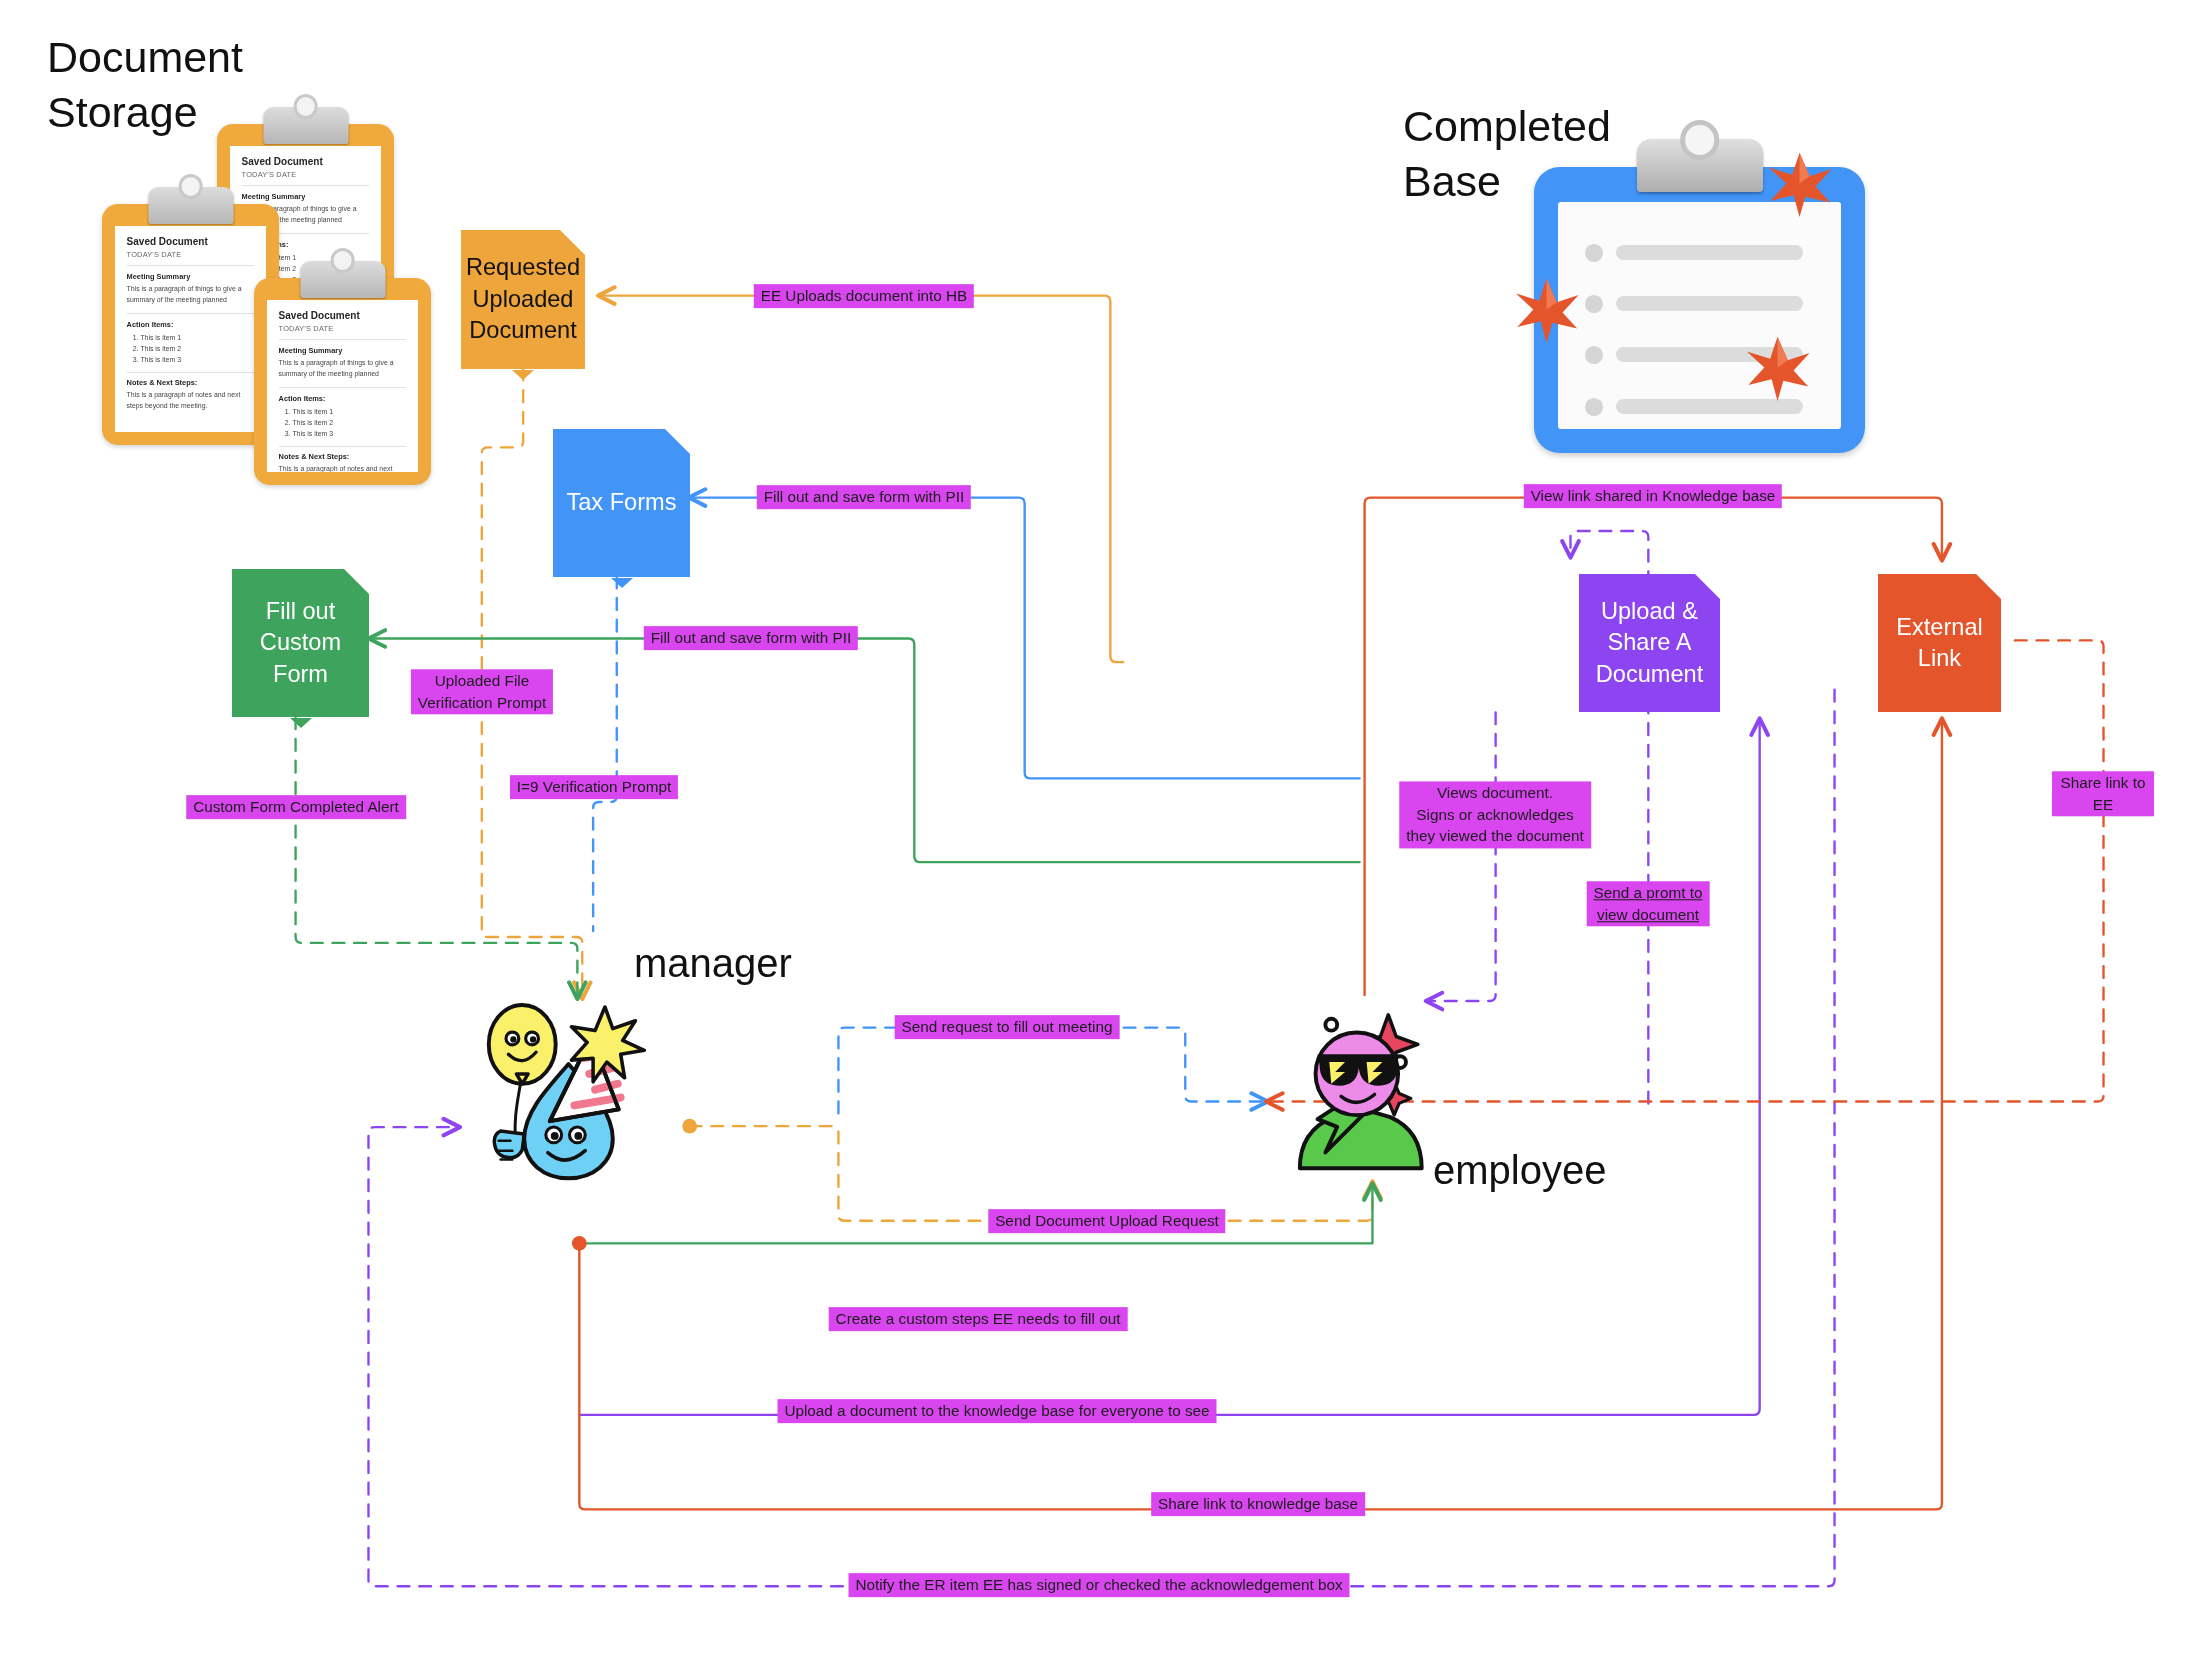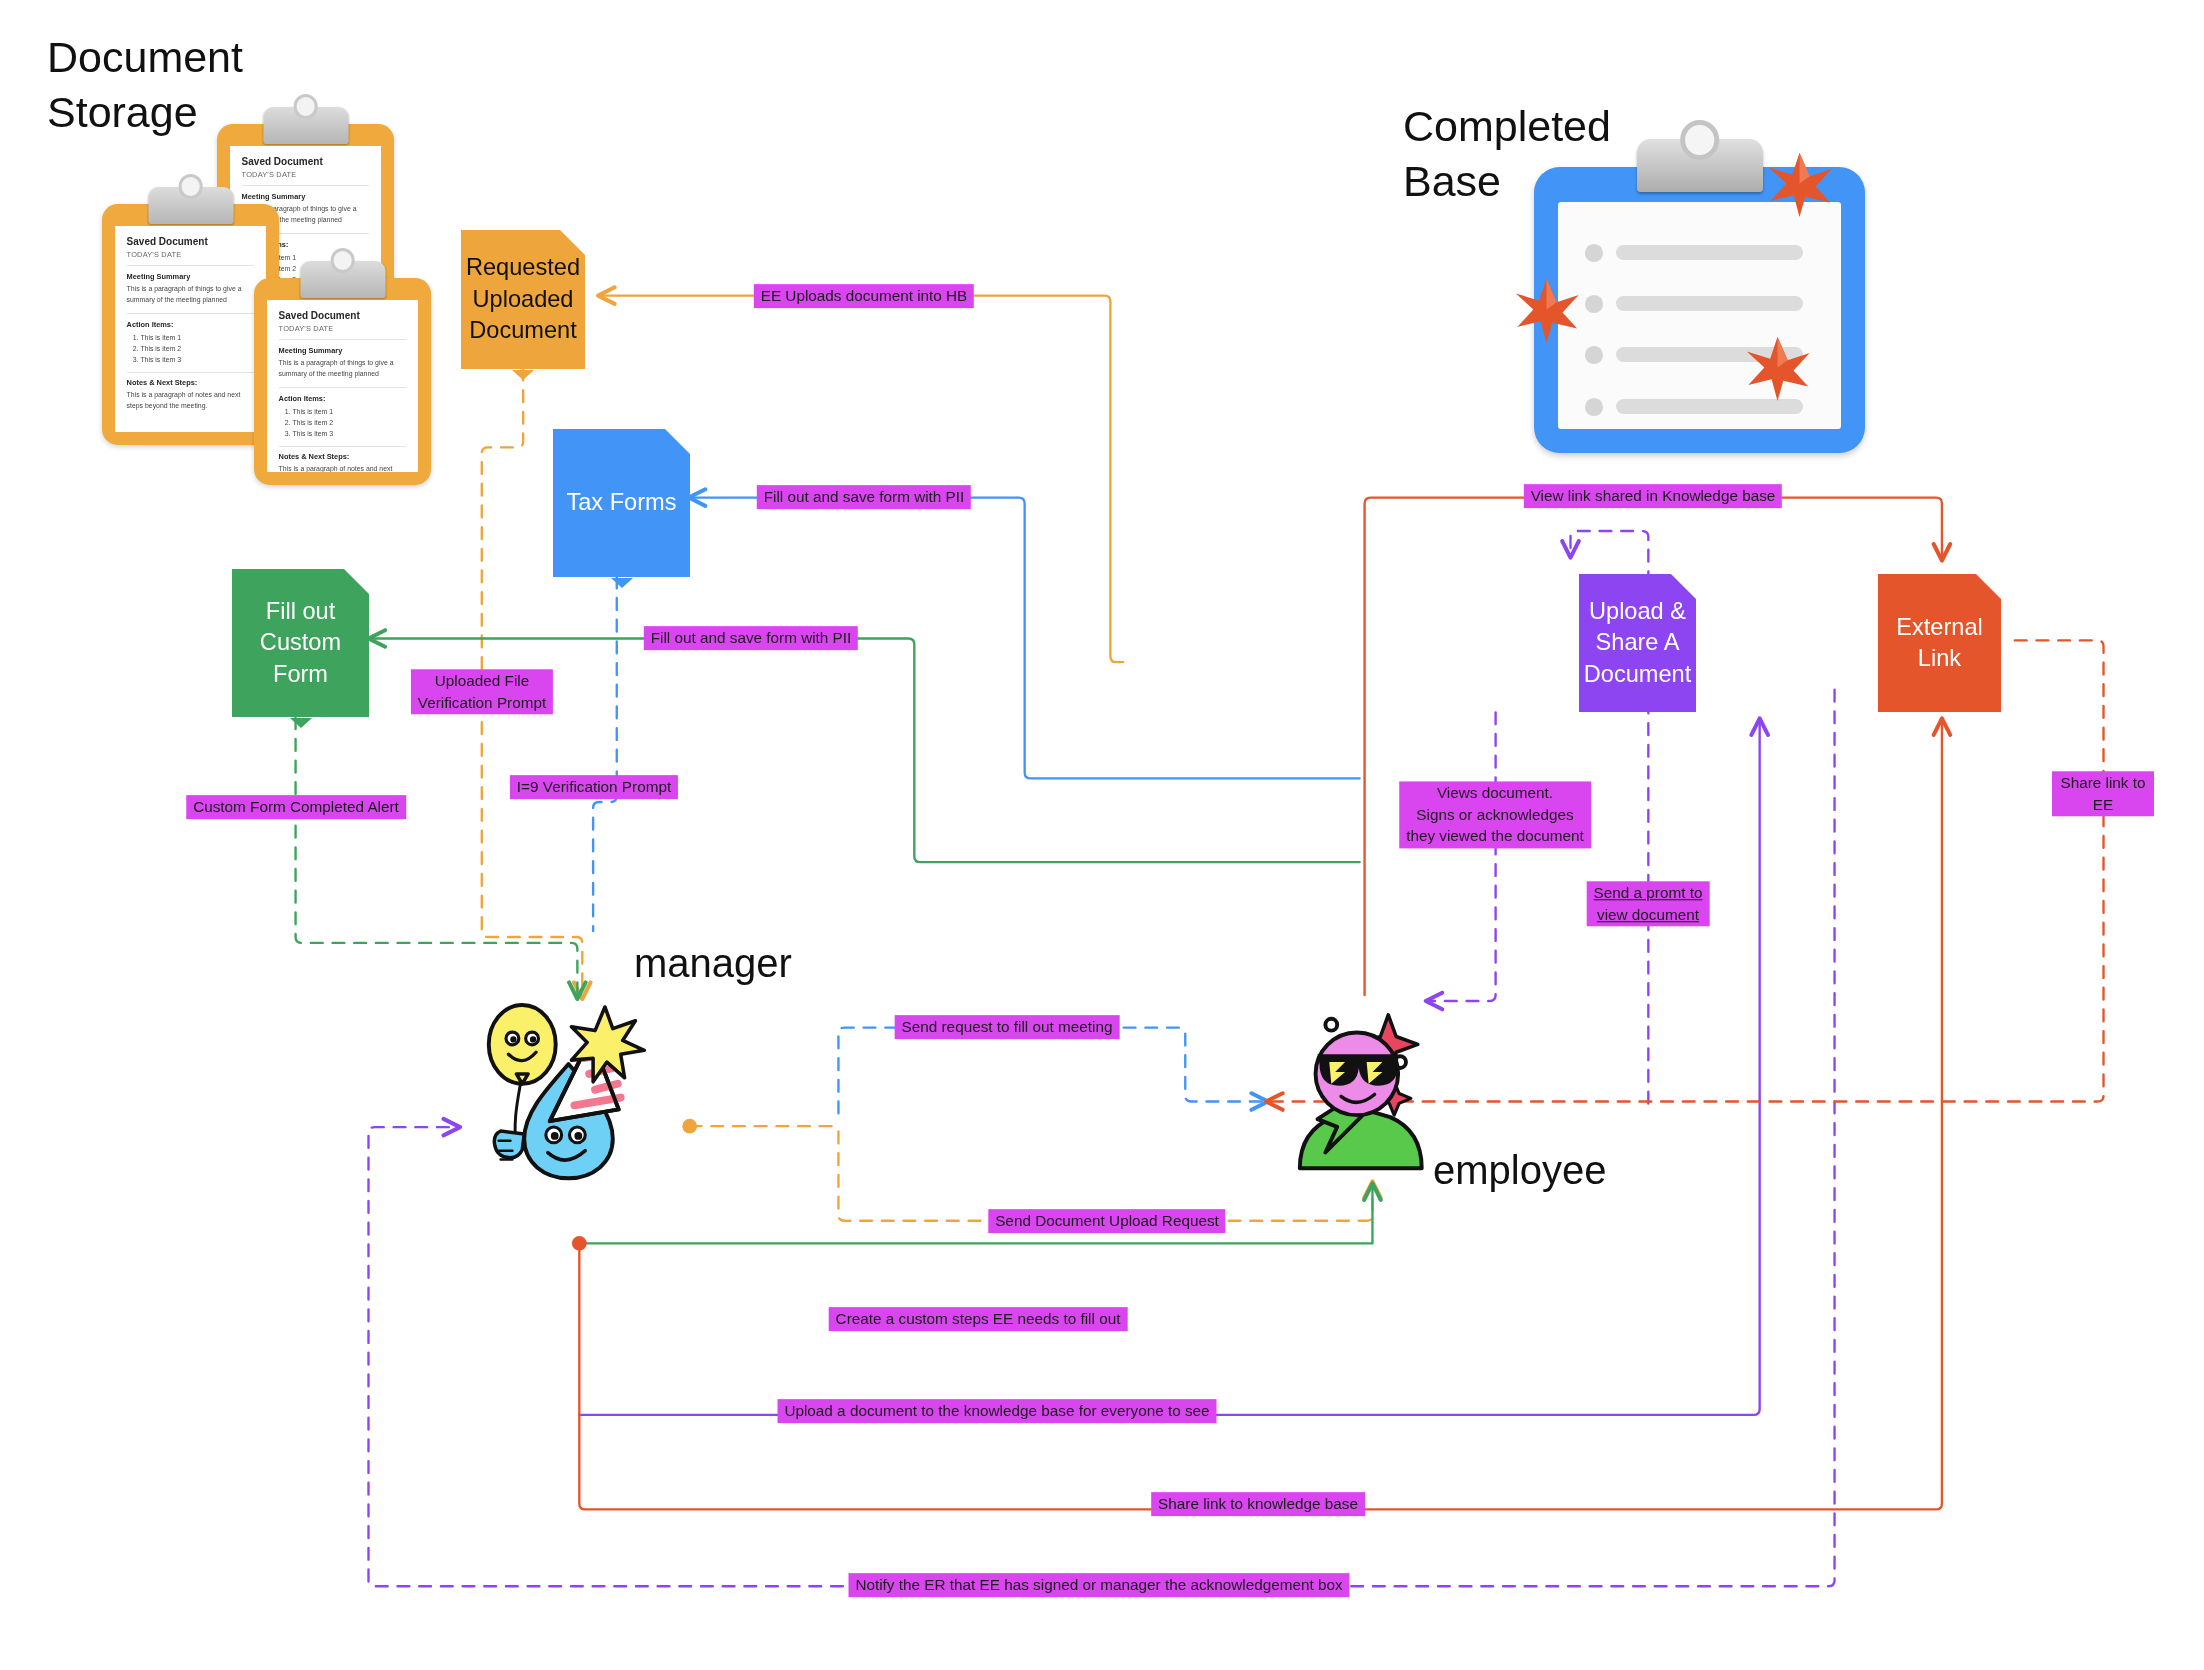--- a/index.html
+++ b/index.html
@@ -254,21 +254,21 @@
 Form</div>
   </div>
 
   <div class="doc" id="node-tax" style="left:553px;top:429px;width:137px;height:148px;color:#fff;">
     <div class="body" style="background:#4294F7;"></div>
     <div class="foldtri" style="border-top:25.6px solid #ffffff;"></div>
     <div class="tail" style="border-top:10.8px solid #4294F7;"></div>
     <div class="txt" style="white-space:pre-line;">Tax Forms</div>
   </div>
 
-  <div class="doc" id="node-upload" style="left:1579px;top:574px;width:117px;height:138px;color:#fff;">
+  <div class="doc" id="node-upload" style="left:1579px;top:574px;width:141px;height:138px;color:#fff;">
     <div class="body" style="background:#8C45F0;"></div>
     <div class="foldtri" style="border-top:25.6px solid #ffffff;"></div>
     <div class="txt" style="white-space:pre-line;">Upload &amp;
 Share A
 Document</div>
   </div>
 
   <div class="doc" id="node-extlink" style="left:1878px;top:574px;width:123px;height:138px;color:#fff;">
     <div class="body" style="background:#E4552B;"></div>
     <div class="foldtri" style="border-top:25.6px solid #ffffff;"></div>
@@ -338,19 +338,19 @@
   <div class="lbl" style="left:1007px;top:1027px;">Send request to fill out meeting</div>
   <div class="lbl" style="left:751px;top:638px;">Fill out and save form with PII</div>
   <div class="lbl" style="left:296px;top:807px;">Custom Form Completed Alert</div>
   <div class="lbl" style="left:978px;top:1319px;">Create a custom steps EE needs to fill out</div>
   <div class="lbl" style="left:1495px;top:815px;">Views document.
 Signs or acknowledges
 they viewed the document</div>
   <div class="lbl" style="left:1648px;top:904px;text-decoration:underline;">Send a promt to
 view document</div>
   <div class="lbl" style="left:997px;top:1411px;">Upload a document to the knowledge base for everyone to see</div>
-  <div class="lbl" style="left:1099px;top:1585px;">Notify the ER that EE has signed or manager the acknowledgement box</div>
+  <div class="lbl" style="left:1099px;top:1585px;">Notify the ER item EE has signed or checked the acknowledgement box</div>
   <div class="lbl" style="left:1653px;top:496px;">View link shared in Knowledge base</div>
   <div class="lbl" style="left:2103px;top:794px;">Share link to EE</div>
   <div class="lbl" style="left:1258px;top:1504px;">Share link to knowledge base</div>
 
 </div>
 
 
 </body></html>

